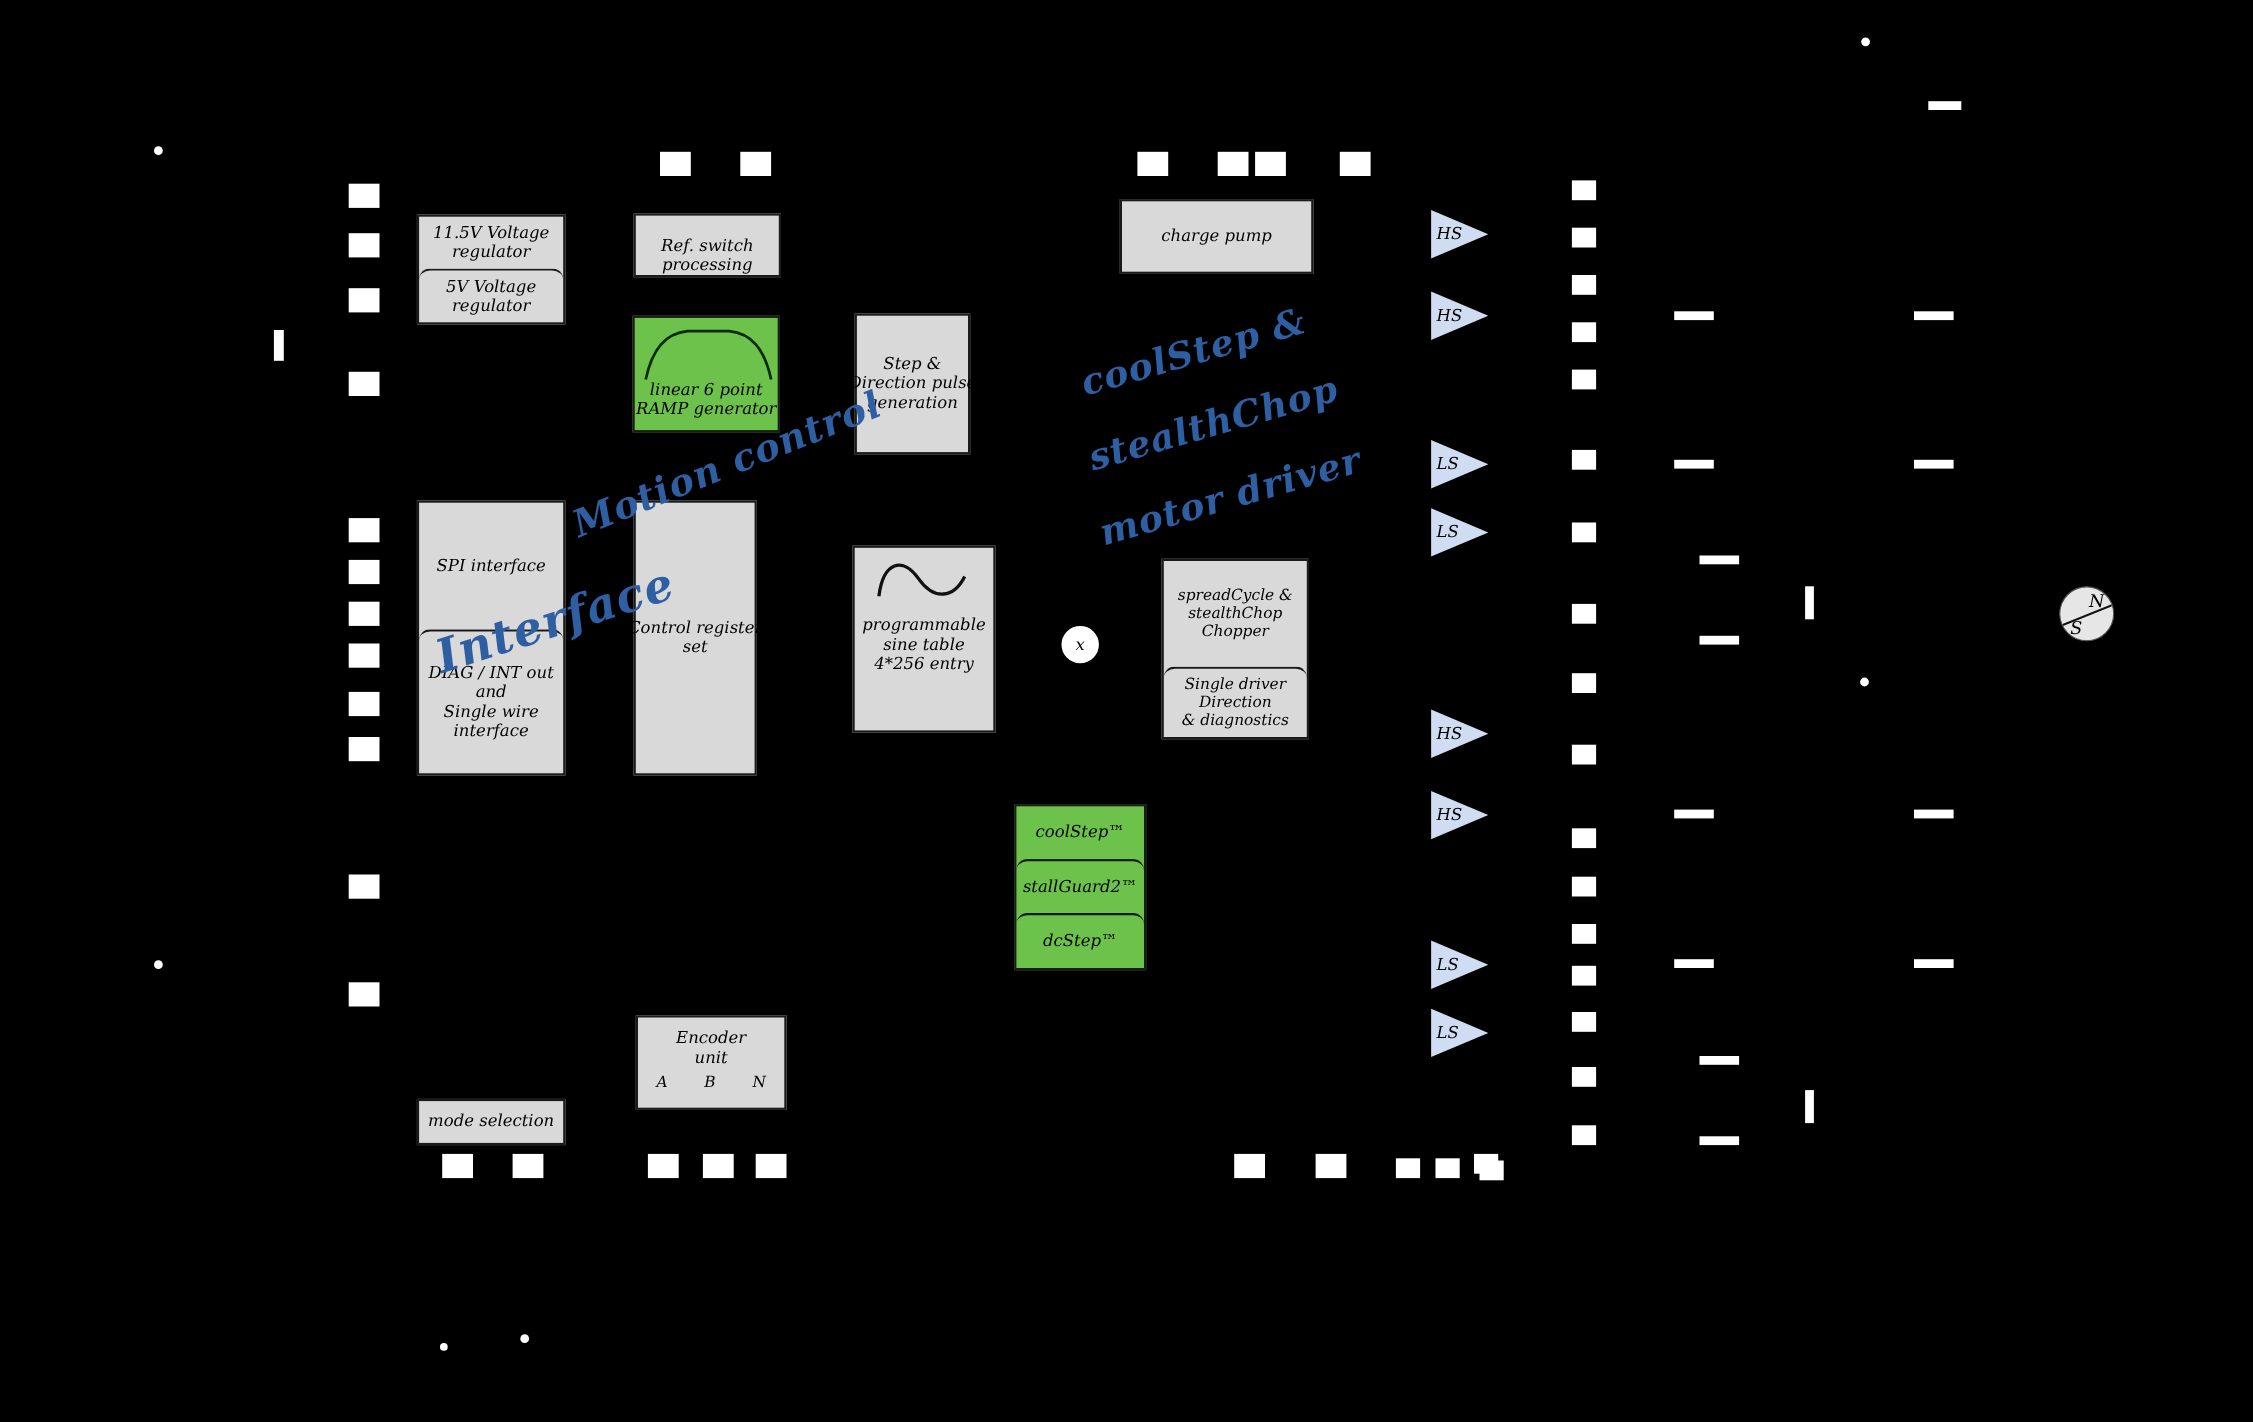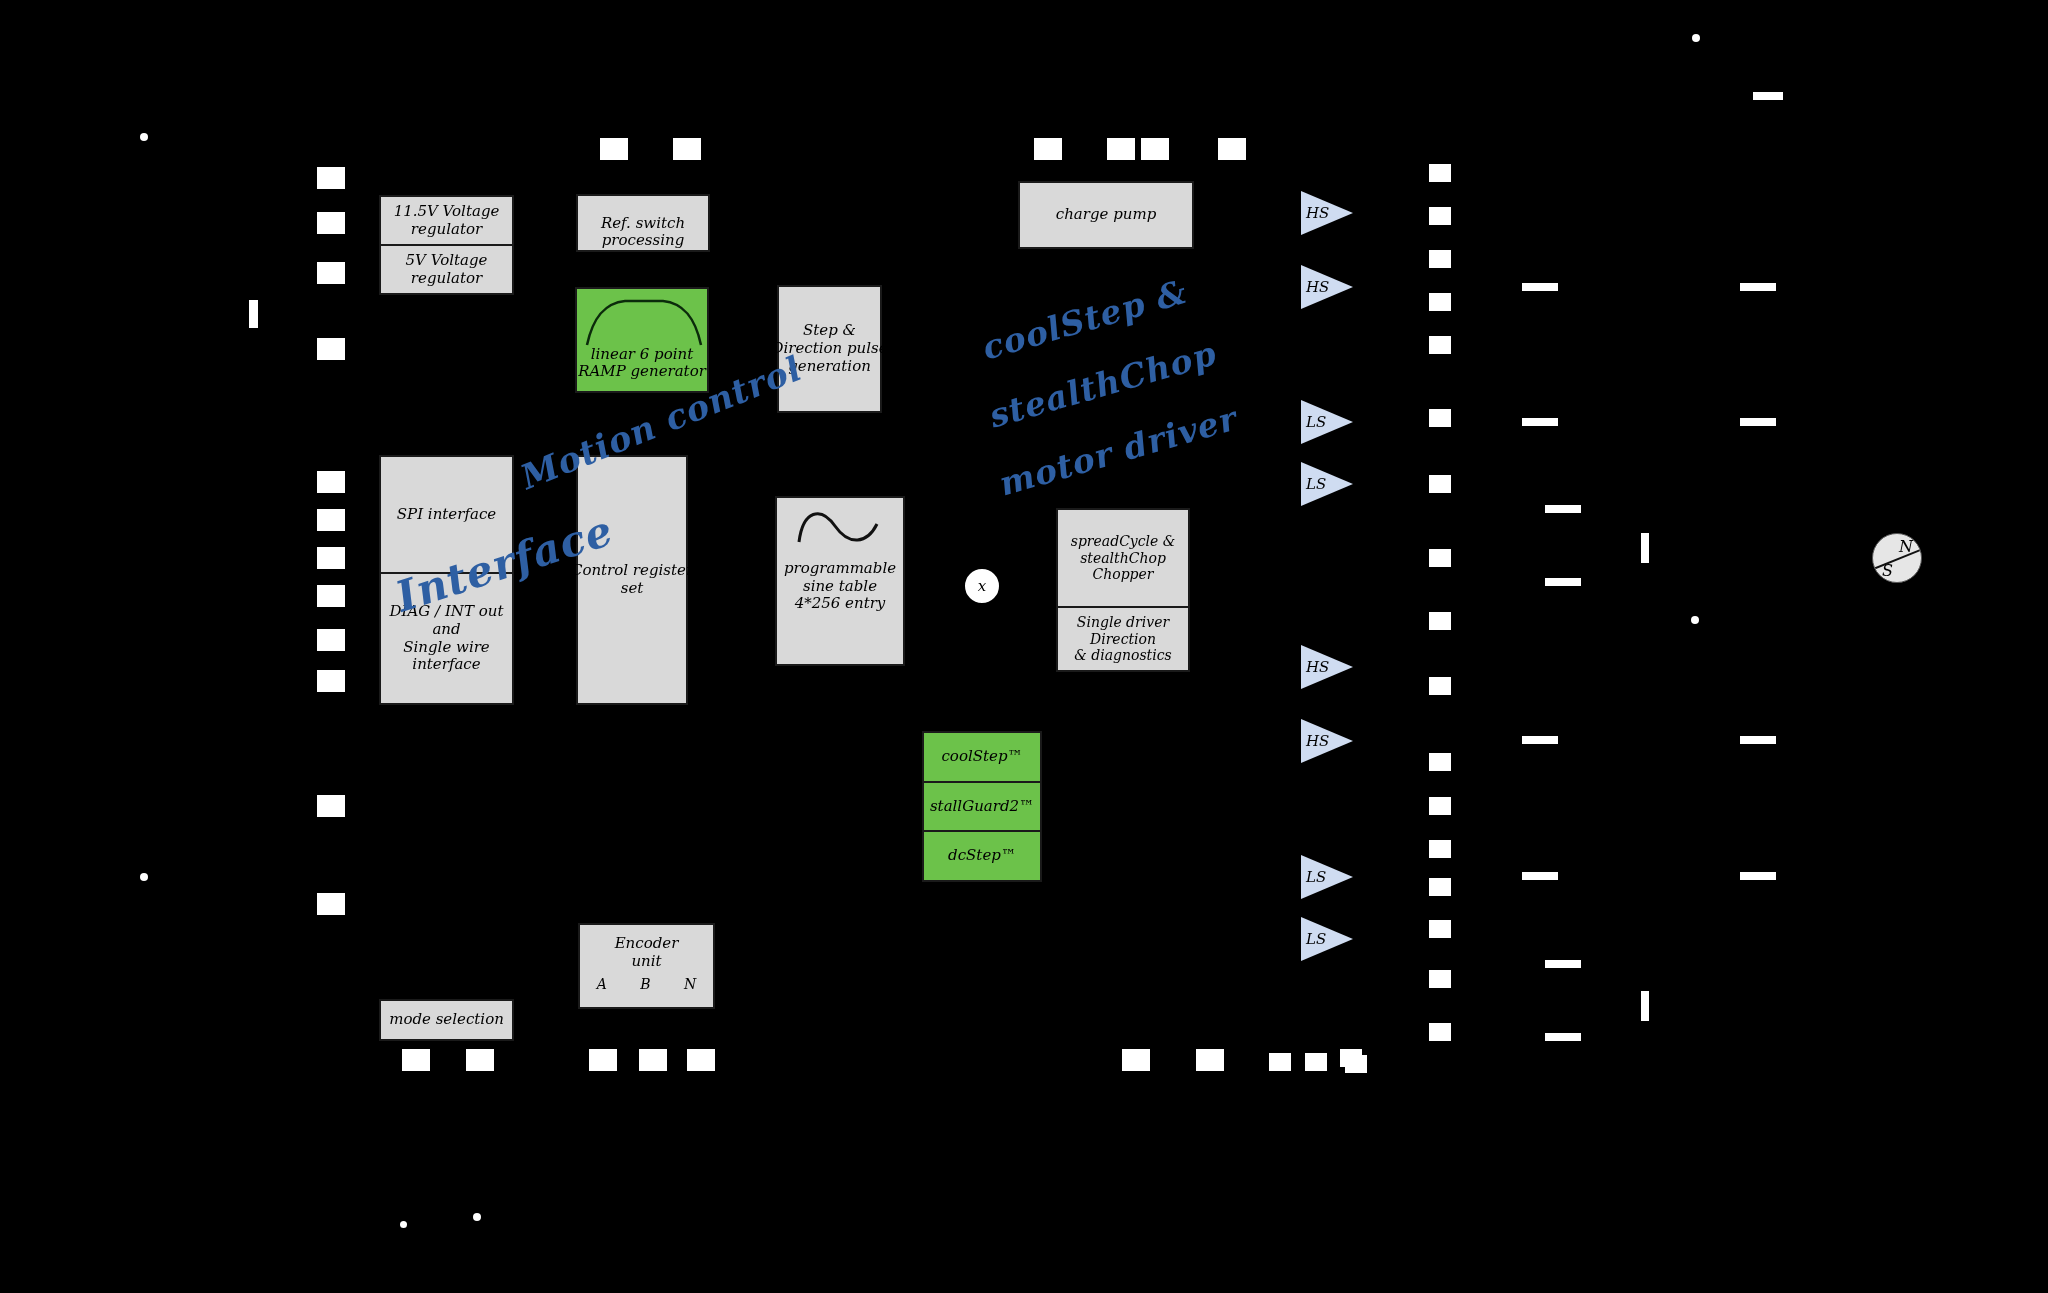--- a/index.html
+++ b/index.html
@@ -68,20 +68,21 @@
     flex: 1 1 auto;
     display: flex;
     flex-direction: column;
     justify-content: center;
     text-align: center;
     color: #000000;
     font-family: "DejaVu Serif", serif;
     font-style: italic;
     line-height: 1.18;
     box-sizing: border-box;
+    border-radius: 10px;
   }
   .stack > .cell + .cell {
     border-top: 2px solid #1a1a1a;
   }
   .stack.green { background: #6cc24a; }
 
   
   .annot {
     position: absolute;
     color: #2e5fa3;

